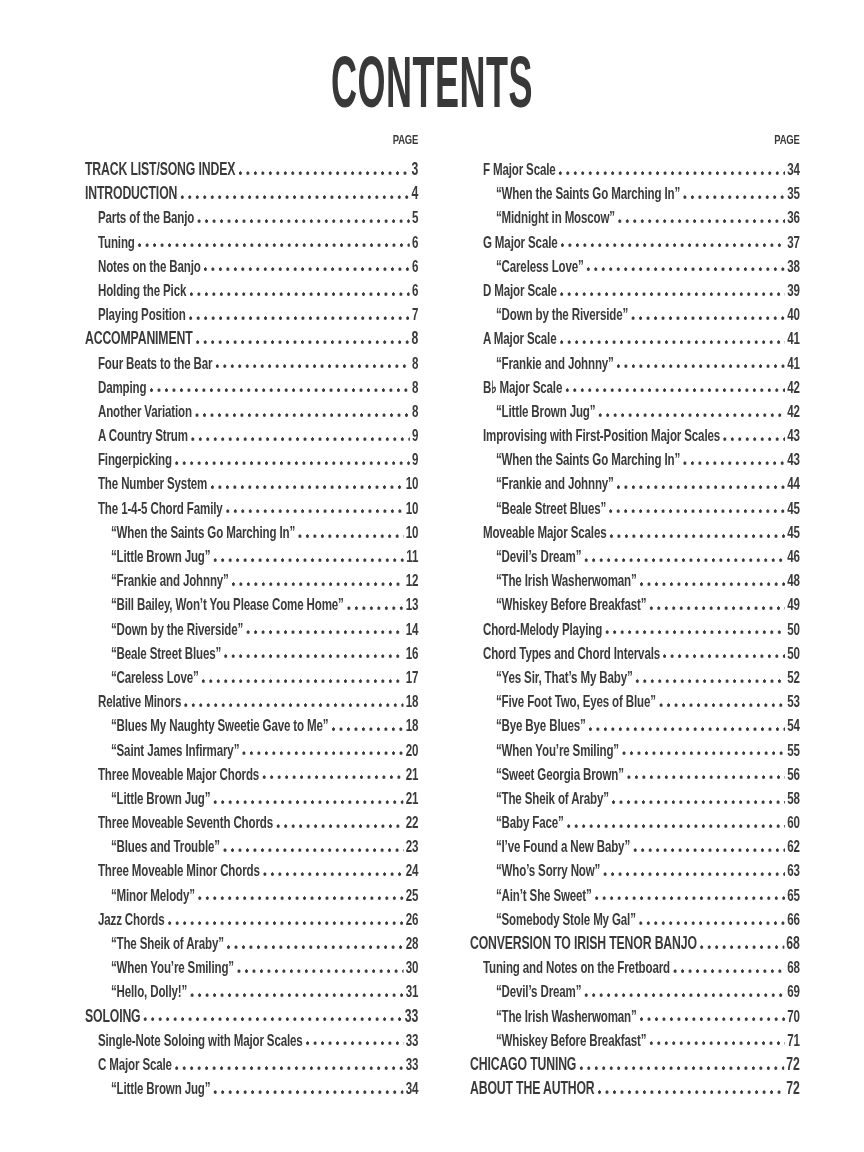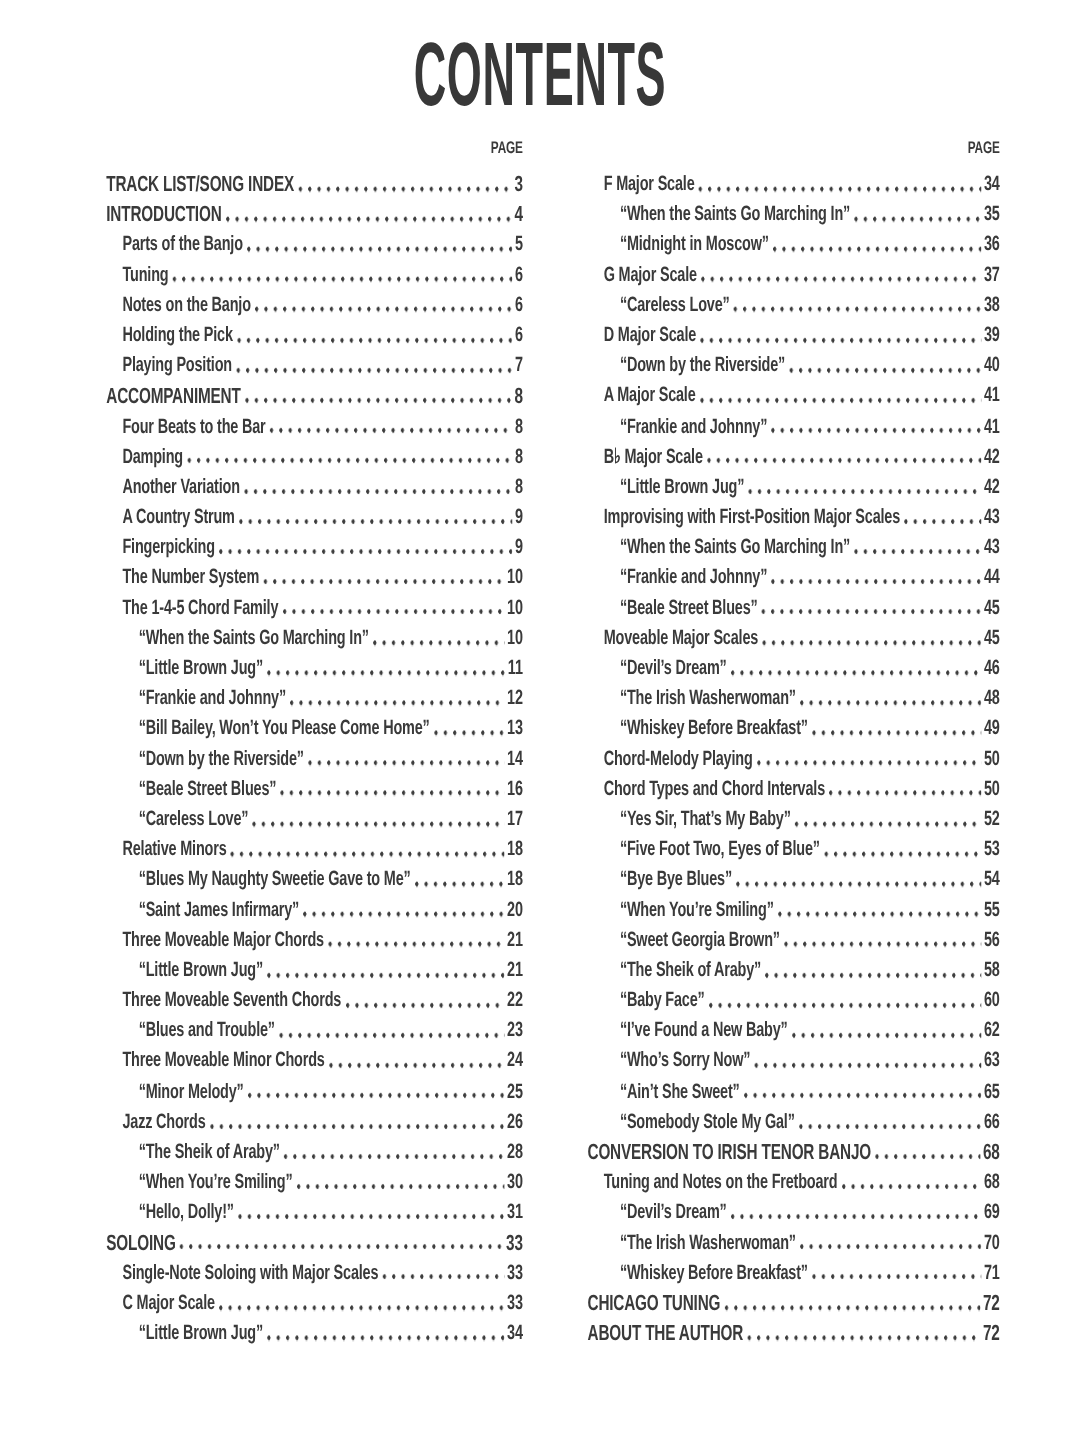--- a/index.html
+++ b/index.html
@@ -4,21 +4,21 @@
 <style>
   html, body { margin: 0; padding: 0; }
   body {
     width: 864px; height: 1152px;
     background: #ffffff;
     color: #3a3a3a;
     font-family: "Liberation Sans", sans-serif;
     overflow: hidden;
     position: relative;
   }
-  .title-wrap { text-align: center; padding-top: 24px; height: 72px; }
+  .title-wrap { text-align: center; padding-top: 46px; height: 72px; }
   .title {
     display: inline-block;
     font-size: 72px; line-height: 1; font-weight: 700;
     letter-spacing: 1px;
     transform: scaleX(0.5); transform-origin: center top;
     white-space: nowrap;
     color: #383838;
   }
   .toc {
     display: flex;

